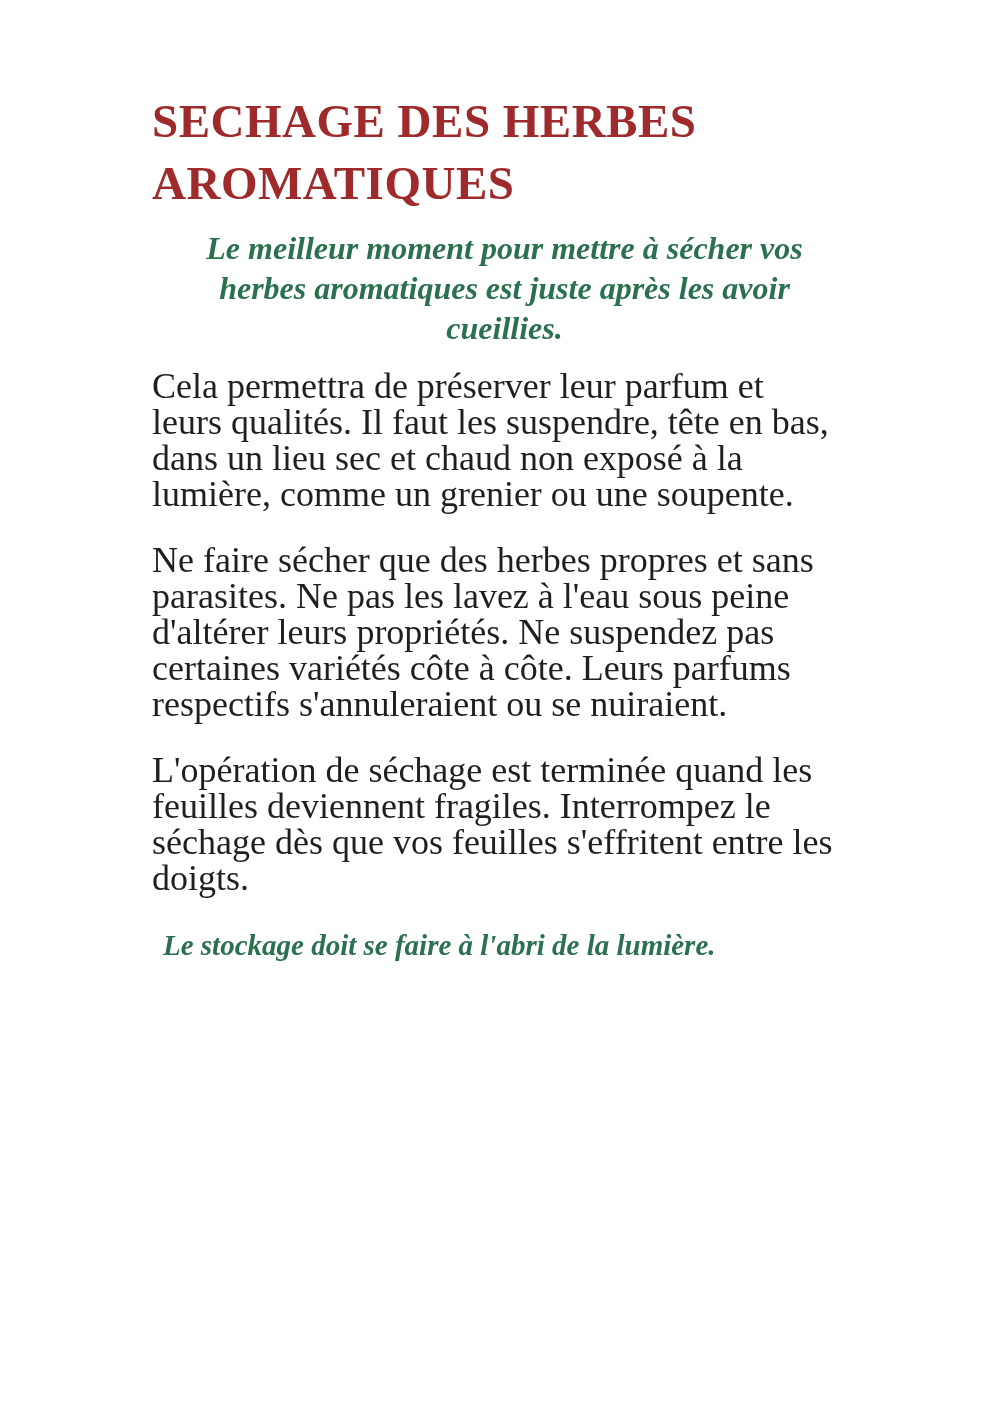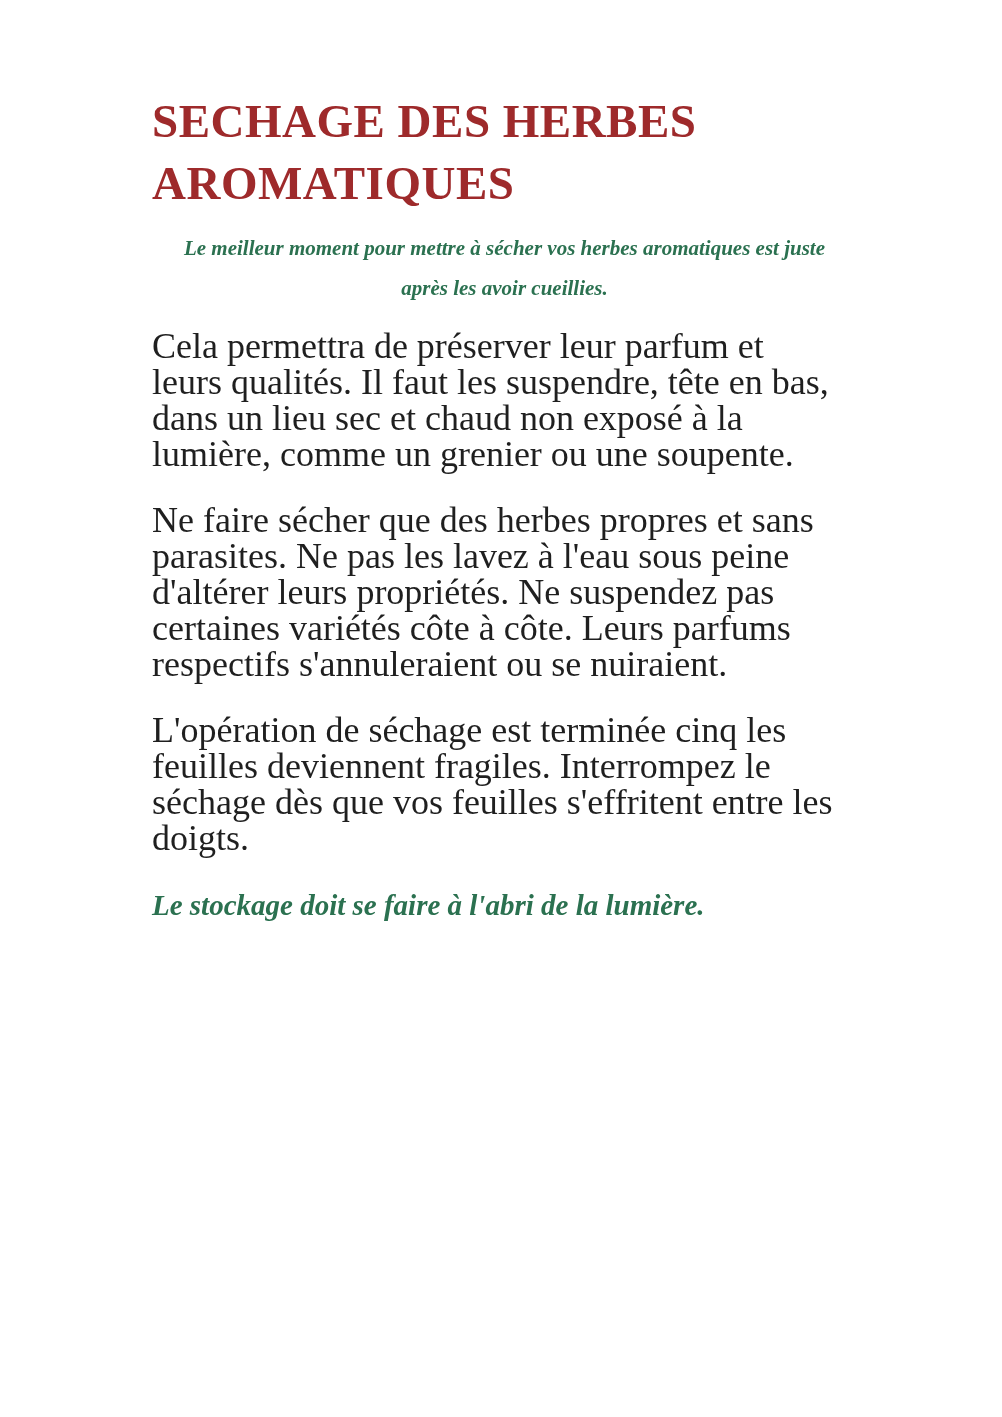--- a/index.html
+++ b/index.html
@@ -25,35 +25,35 @@
     max-width: 760px;
     font-size: 47px;
     line-height: 62px;
     font-weight: bold;
     letter-spacing: 0.5px;
     color: var(--title-color, #9e2a2b);
   }
   .lead {
     margin: 0 auto 20px auto;
     max-width: 690px;
-    font-size: 21px;
+    font-size: 32px;
     line-height: 40px;
     font-weight: bold;
     font-style: italic;
     text-align: center;
     color: var(--accent-green, #2b7150);
   }
   p.body-par {
     margin: 0 16px 30px 0;
     max-width: 824px;
     font-size: 36px;
     line-height: 36px;
   }
   .closing {
-    margin: 0;
+    margin: 11px;
     max-width: 824px;
     font-size: 29px;
     line-height: 38px;
     font-weight: bold;
     font-style: italic;
     color: var(--accent-green, #2b7150);
   }
 </style>
 </head>
 <body>
@@ -62,18 +62,18 @@
 
   <h1 class="doc-title">SECHAGE DES HERBES AROMATIQUES</h1>
 
   <div class="lead">Le meilleur moment pour mettre à sécher vos herbes aromatiques est juste après les avoir cueillies.</div>
 
   <p class="body-par">Cela permettra de préserver leur parfum et leurs qualités. Il faut les suspendre, tête en bas, dans un lieu sec et chaud non exposé à la lumière, comme un grenier ou une soupente.</p>
 
 
   <p class="body-par">Ne faire sécher que des herbes propres et sans parasites. Ne pas les lavez à l'eau sous peine d'altérer leurs propriétés. Ne suspendez pas certaines variétés côte à côte. Leurs parfums respectifs s'annuleraient ou se nuiraient.</p>
 
-  <p class="body-par">L'opération de séchage est terminée cinq les feuilles deviennent fragiles. Interrompez le séchage dès que vos feuilles s'effritent entre les doigts.</p>
+  <p class="body-par">L'opération de séchage est terminée quand les feuilles deviennent fragiles. Interrompez le séchage dès que vos feuilles s'effritent entre les doigts.</p>
 
 
   <div class="closing">Le stockage doit se faire à l'abri de la lumière.</div>
 
 </div>
 
 </body></html>

